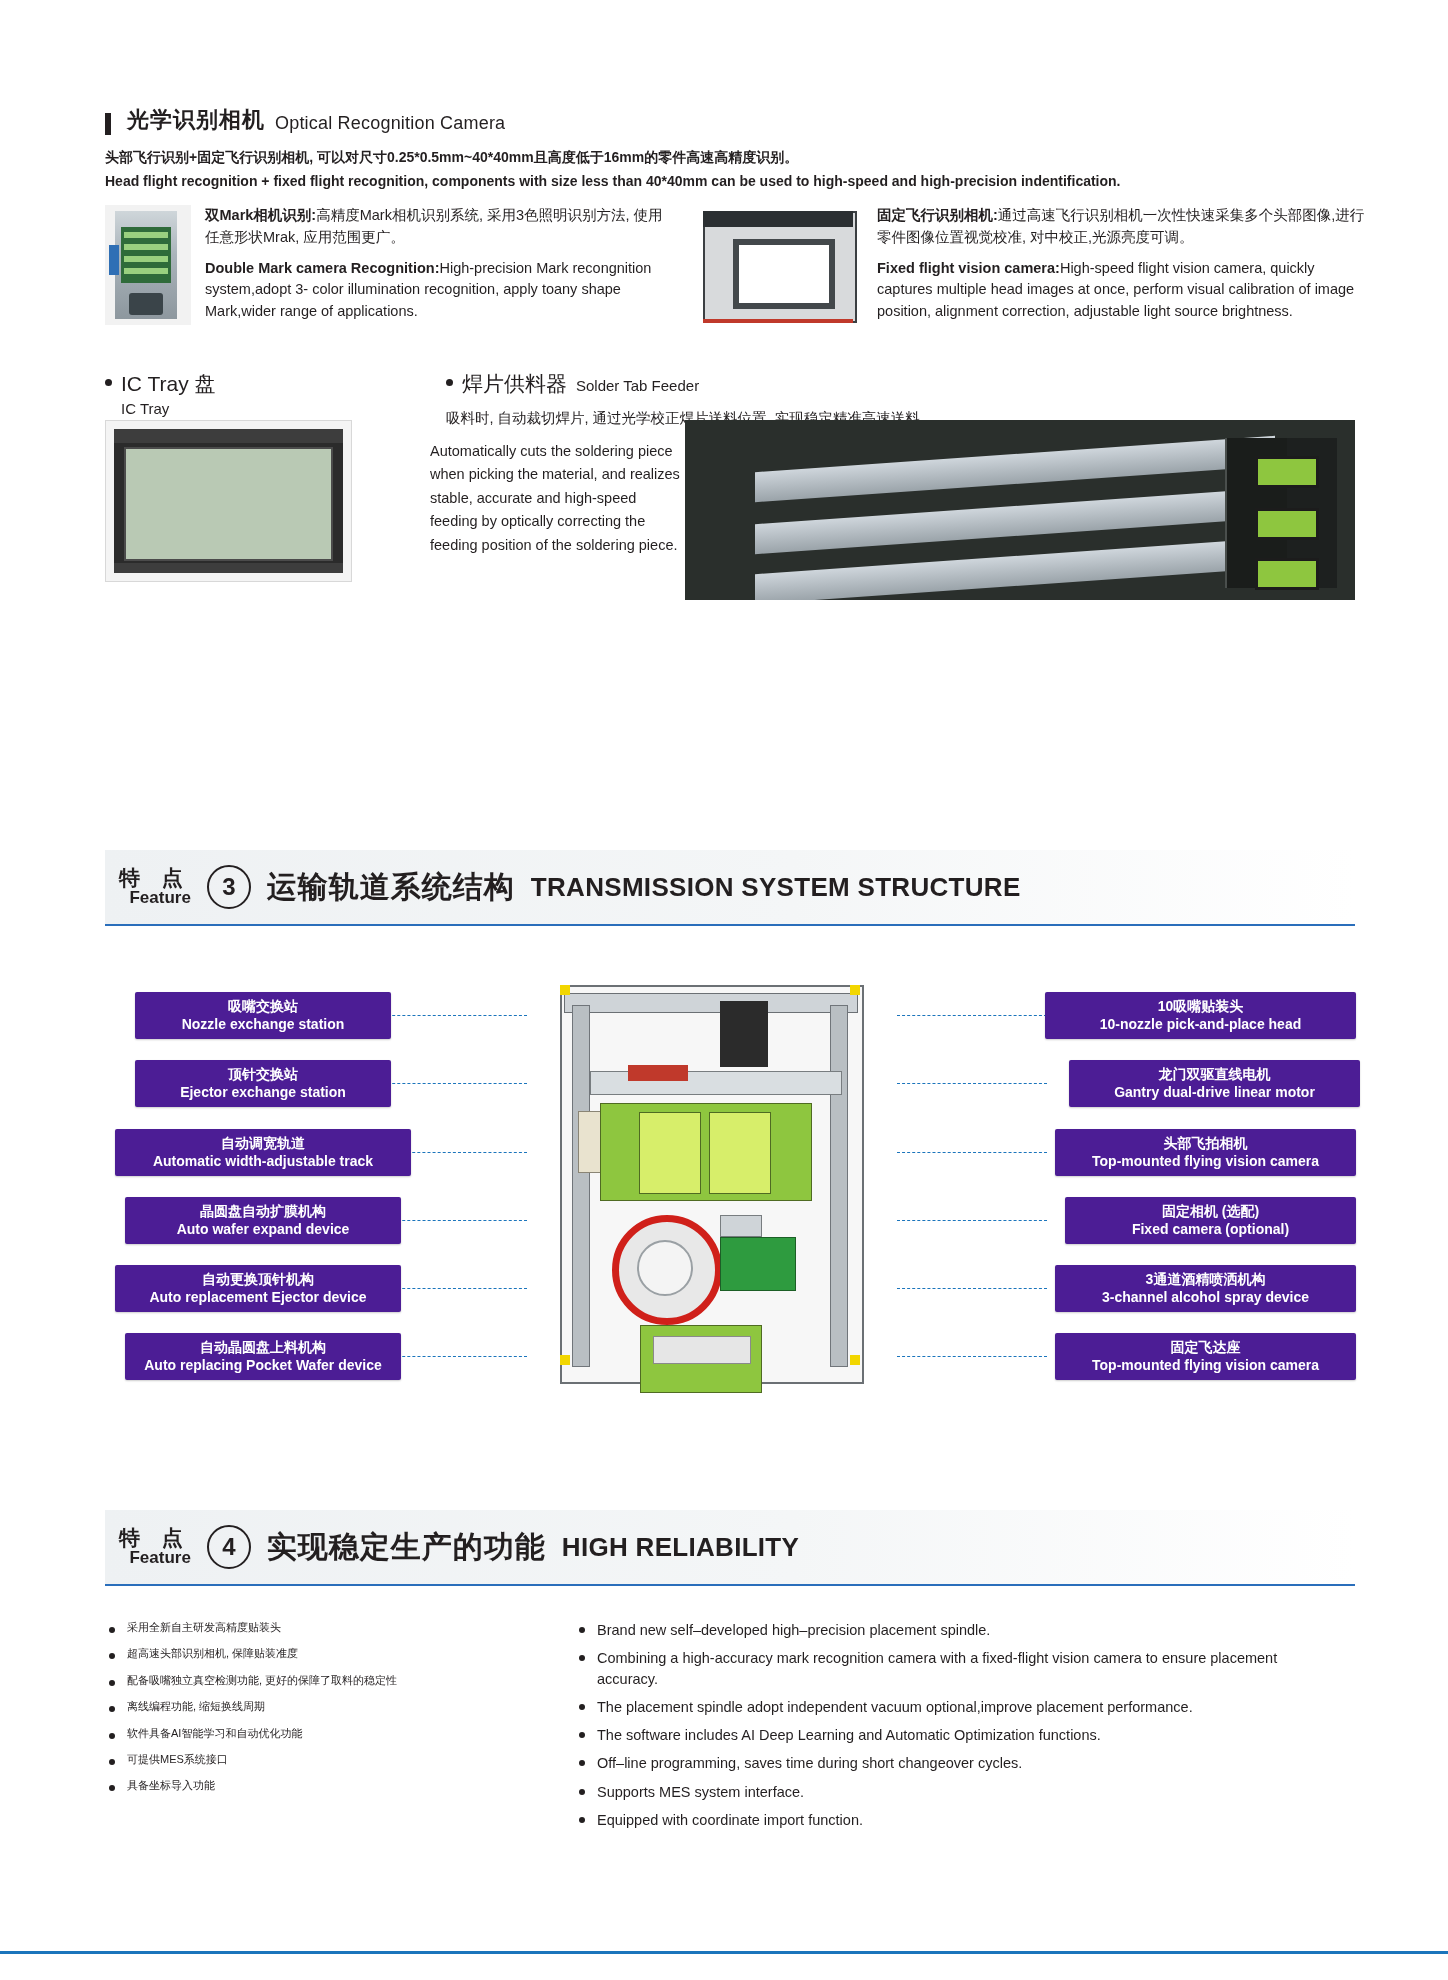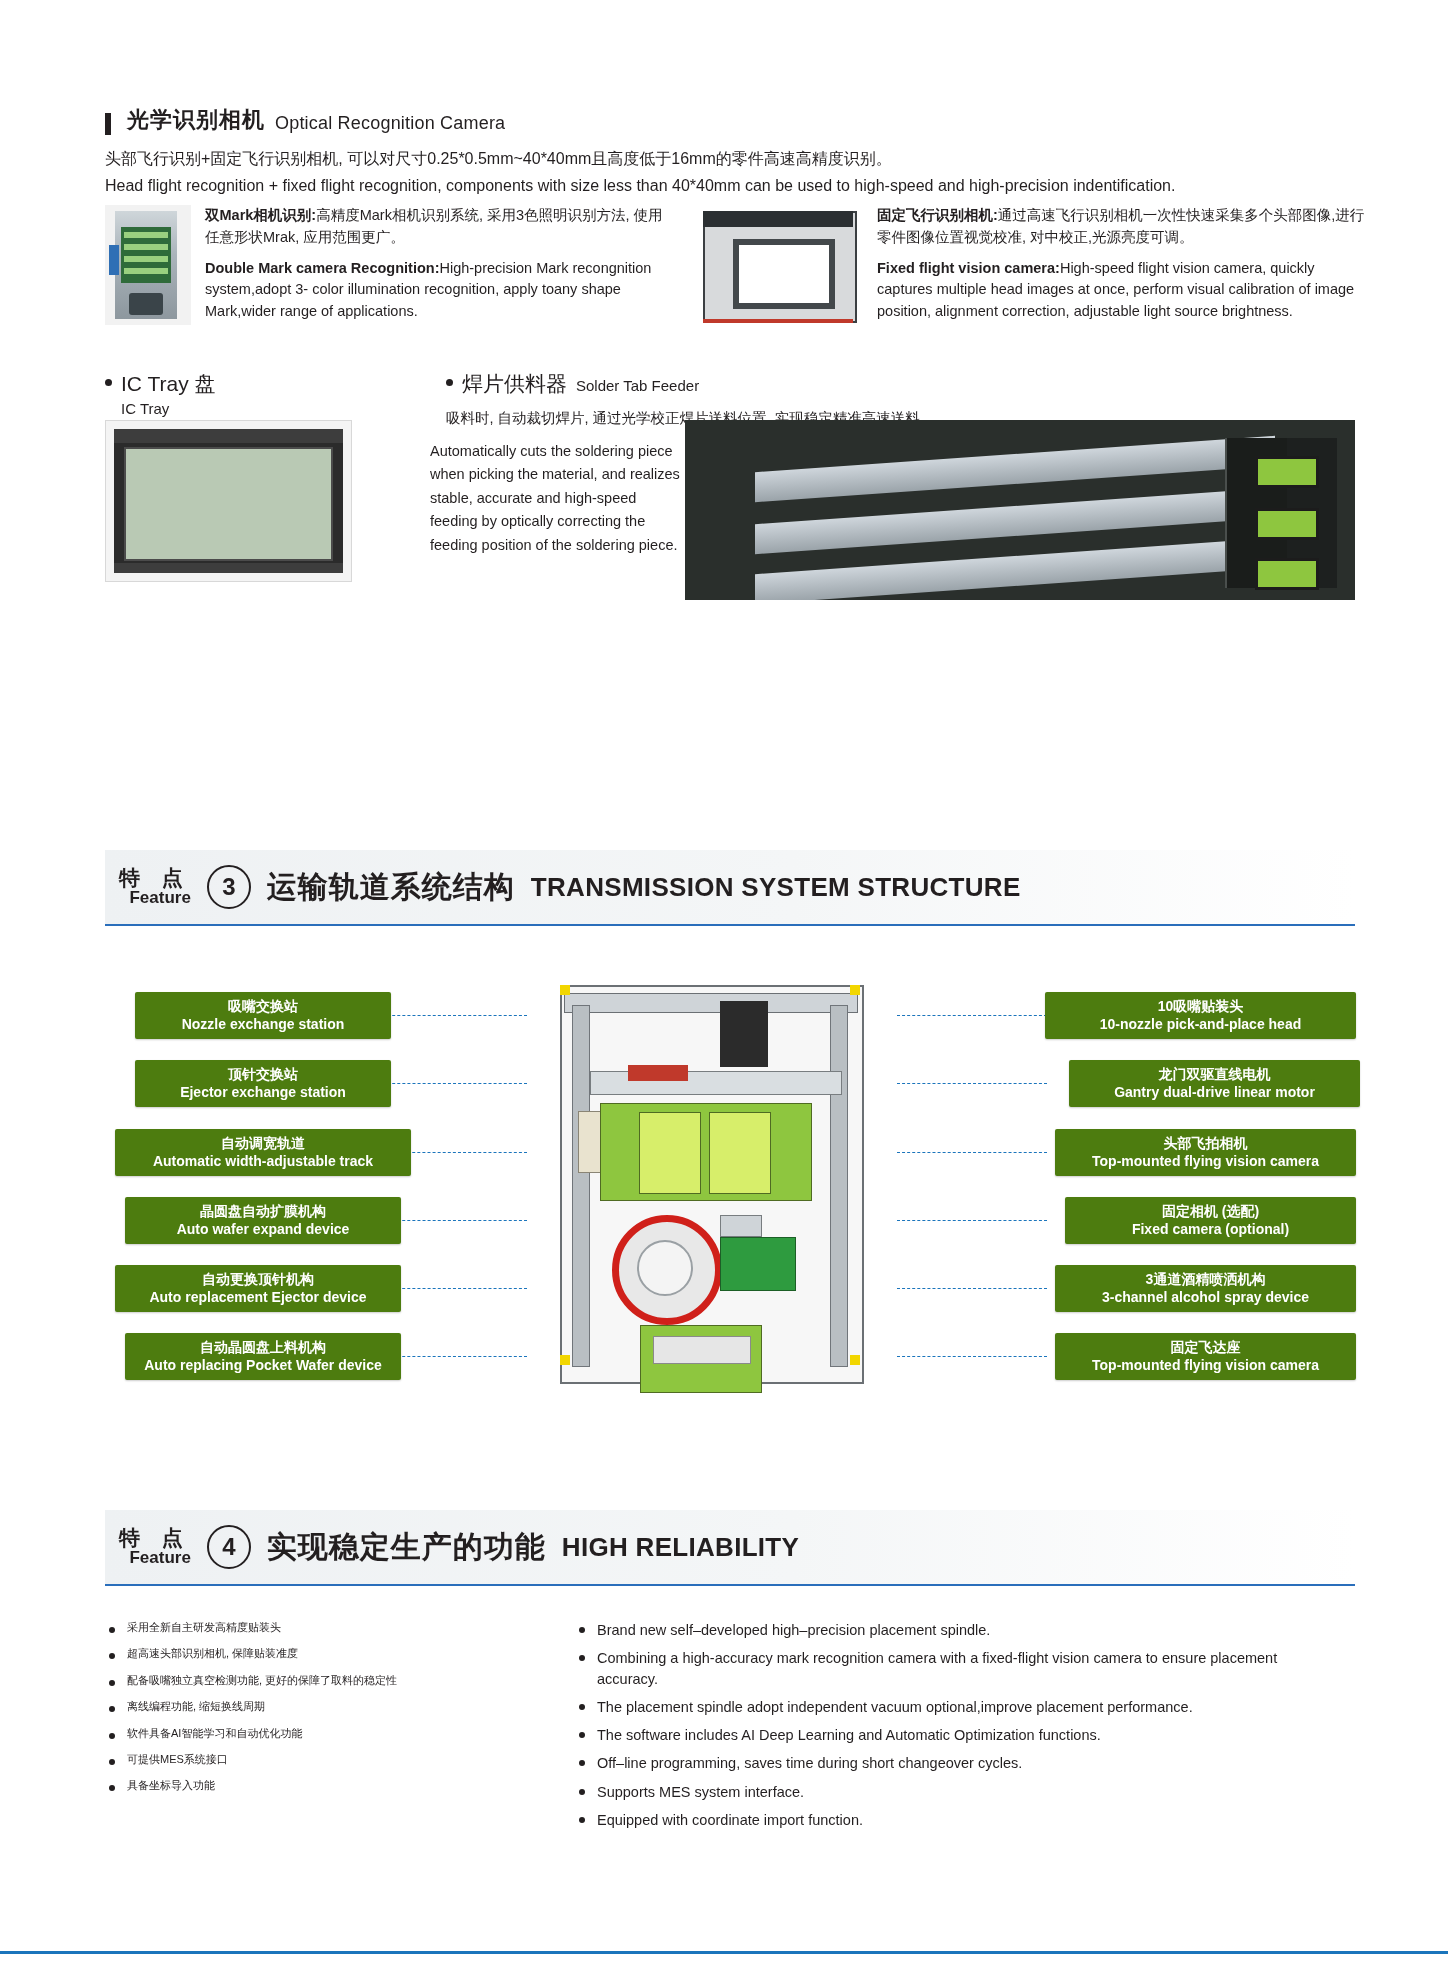--- a/index.html
+++ b/index.html
@@ -9,21 +9,21 @@
     color:#231f20; position:relative; overflow:hidden;
   }
   .page{position:relative;width:1448px;height:1980px;}
 
   
   .sec1{position:absolute;left:105px;top:105px;width:1250px;}
   .sec-title{display:flex;align-items:flex-end;gap:10px;}
   .sec-title .bar{width:6px;height:22px;background:#231f20;display:inline-block;margin-right:6px;}
   .sec-title .cn{font-size:22px;font-weight:bold;letter-spacing:1px;}
   .sec-title .en{font-size:18px;font-weight:500;letter-spacing:.2px;padding-bottom:1px;}
-  .sec1 .lead{margin-top:12px;font-size:16px;line-height:1.55;}
+  .sec1 .lead{margin-top:12px;font-size:14px;line-height:1.55;font-weight:bold;}
   .sec1 .lead .cn{display:block;}
   .sec1 .lead .en{display:block;margin-top:2px;}
 
   
   .blockrow{position:absolute;left:105px;top:205px;width:1270px;display:flex;gap:0;}
   .blk{display:flex;gap:14px;}
   .blk.left{width:590px;}
   .blk.right{width:680px;}
   .thumb{flex:0 0 auto;border:0;}
   .blk .txt{font-size:14.5px;line-height:1.5;}
@@ -82,21 +82,21 @@
   .feature .lab{margin-left:14px;text-align:right;line-height:1.05;}
   .feature .lab .cn{font-size:21px;font-weight:bold;letter-spacing:8px;}
   .feature .lab .en{font-size:17px;font-weight:bold;}
   .feature .num{width:40px;height:40px;border:2.5px solid #231f20;border-radius:50%;
       display:flex;align-items:center;justify-content:center;font-size:24px;font-weight:bold;margin:0 16px;}
   .feature .tcn{font-size:30px;font-weight:bold;letter-spacing:1px;}
   .feature .ten{font-size:26px;font-weight:bold;margin-left:16px;letter-spacing:.3px;}
 
   
   .diagram{position:absolute;left:105px;top:970px;width:1250px;height:430px;}
-  .callout{position:absolute;background:#4d7c0f;color:#fff;text-align:center;border-radius:2px;
+  .callout{position:absolute;background:#4c1d95;color:#fff;text-align:center;border-radius:2px;
       padding:6px 8px;line-height:1.25;box-shadow:0 1px 2px rgba(0,0,0,.2);}
   .callout .cn{font-size:14px;font-weight:bold;display:block;}
   .callout .en{font-size:14px;font-weight:bold;display:block;}
   .lead-line{position:absolute;border-top:1px dashed #1b75bc;height:0;}
 
   .machine{position:absolute;left:415px;top:5px;width:380px;height:420px;}
   .machine .frame{position:absolute;left:40px;top:10px;width:300px;height:395px;background:#f7f7f7;border:2px solid #6b7074;}
   .machine .colL{position:absolute;left:52px;top:30px;width:16px;height:360px;background:#b9bfc3;border:1px solid #70757a;}
   .machine .colR{position:absolute;right:52px;top:30px;width:16px;height:360px;background:#b9bfc3;border:1px solid #70757a;}
   .machine .beam{position:absolute;left:44px;top:18px;width:292px;height:18px;background:#cfd4d8;border:1px solid #6b7074;}

